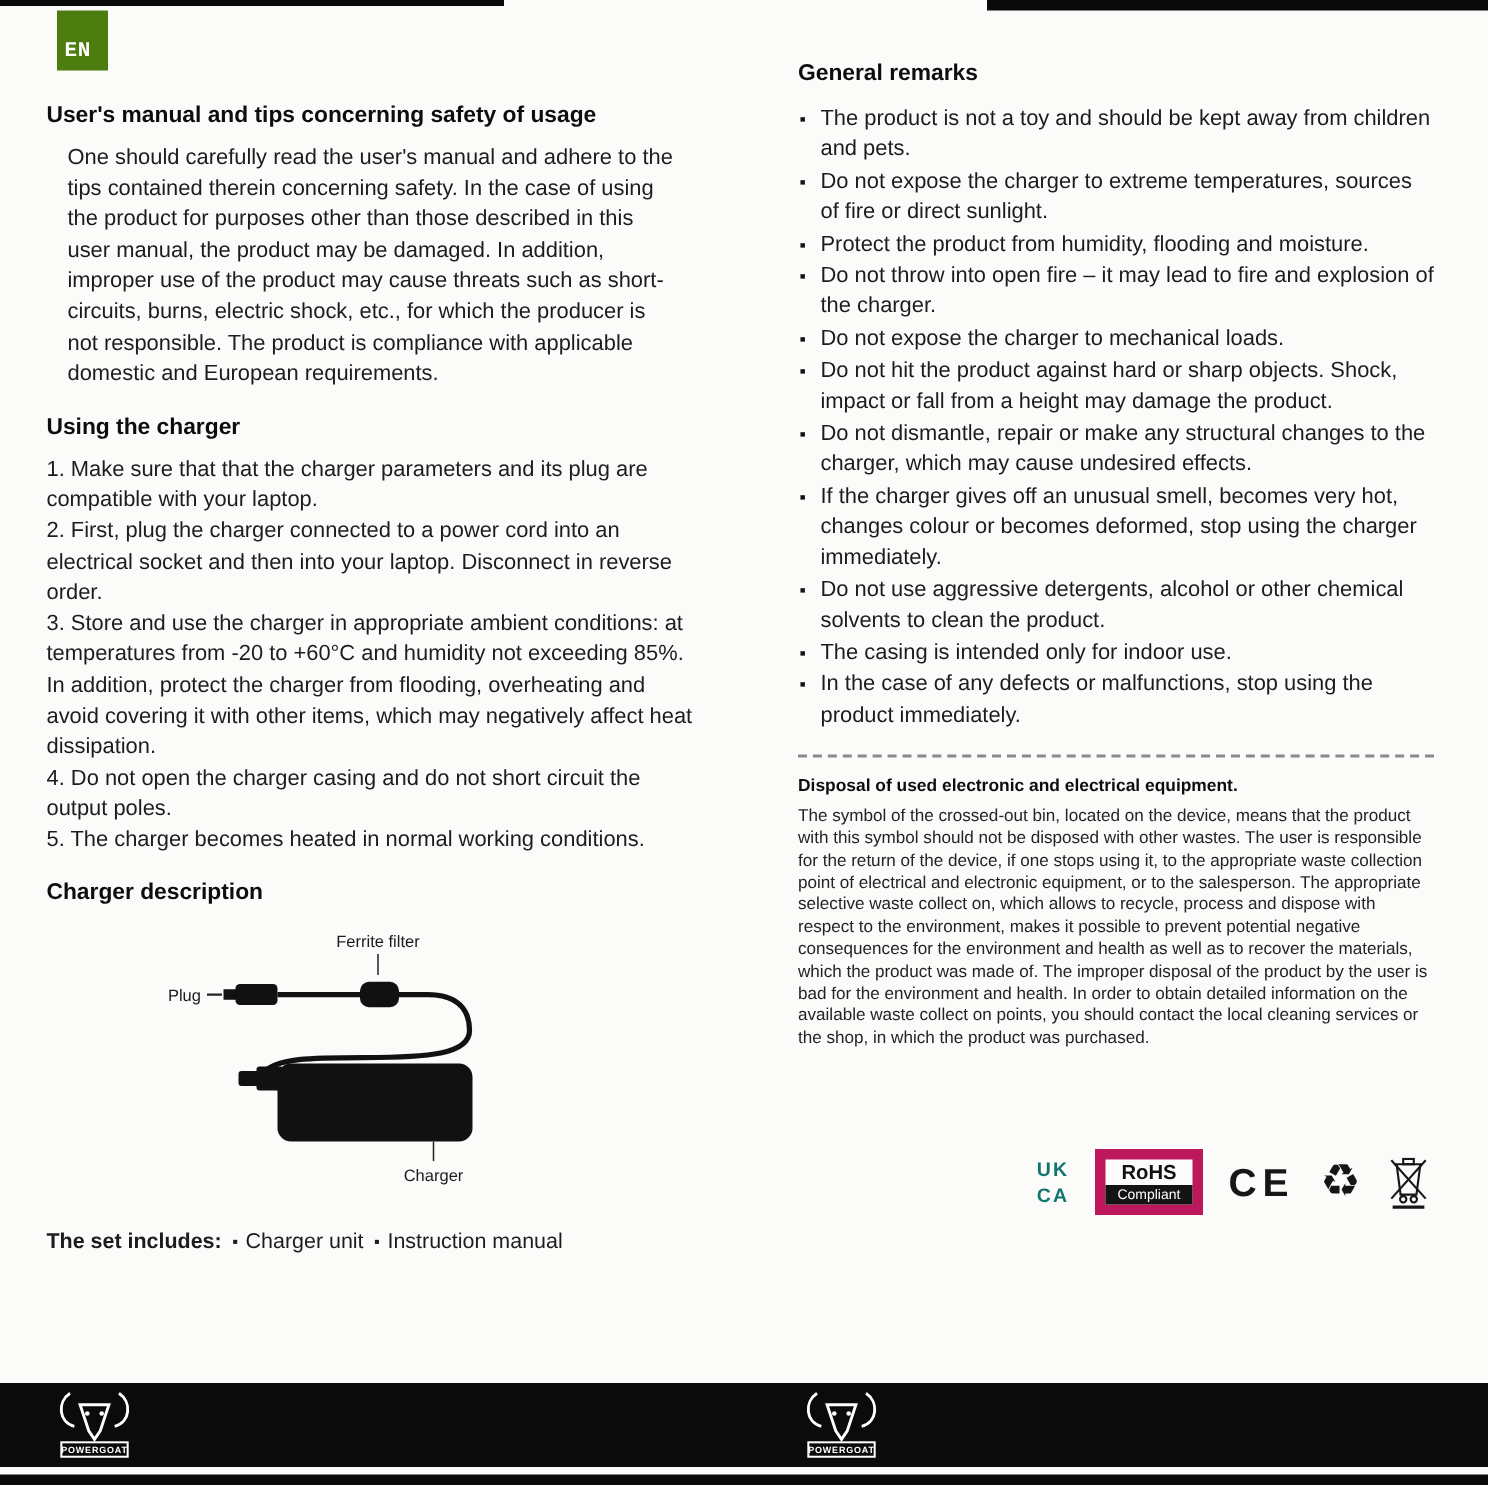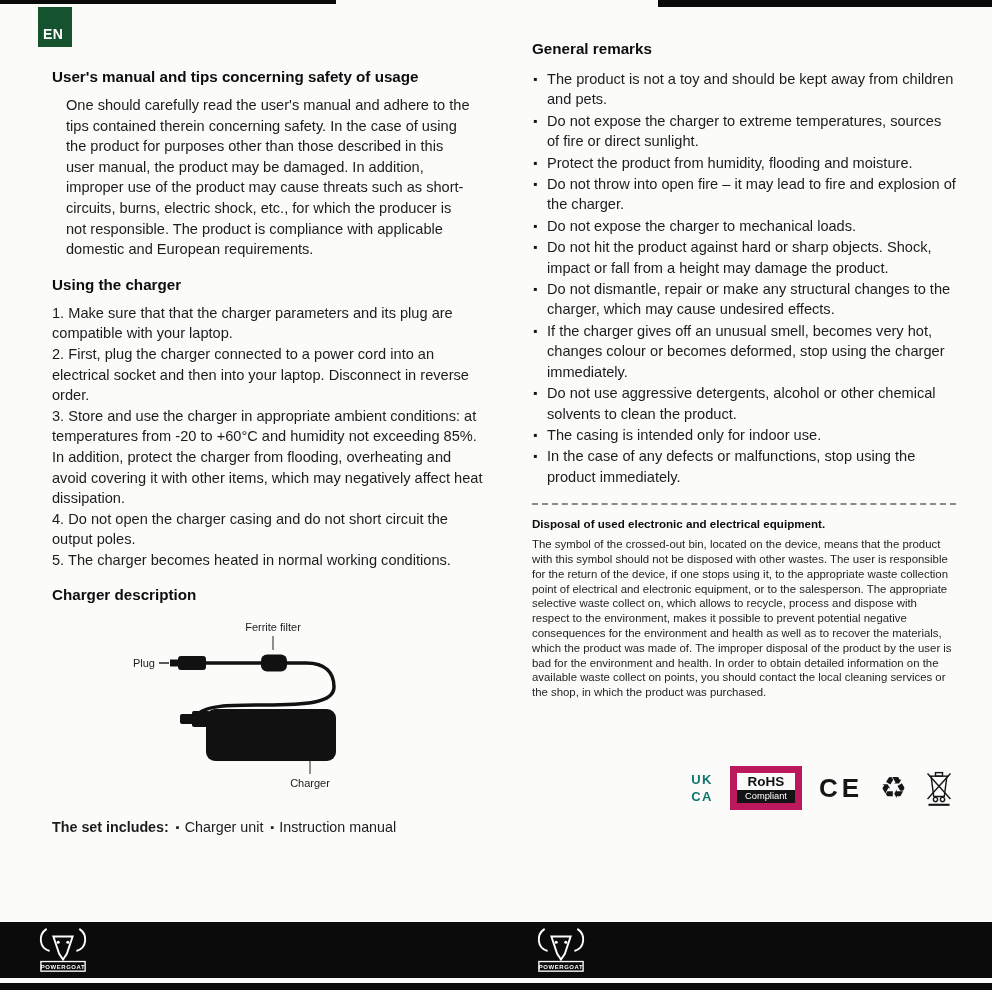--- a/index.html
+++ b/index.html
@@ -9,27 +9,27 @@
     font-family:"Liberation Sans", sans-serif;
   }
   
   .strip { position:absolute; background:#0a0a0a; }
   .strip.top-left  { left:0; top:0; width:336px; height:4px; }
   .strip.top-right { left:658px; top:0; width:334px; height:7px; }
   .strip.bottom    { left:0; top:983px; width:992px; height:7px; }
 
   .en-badge {
     position:absolute; left:38px; top:7px; width:34px; height:40px;
-    background:#14532d; color:#ffffff; font-weight:bold; font-size:14px;
+    background:#4d7c0f; color:#ffffff; font-weight:bold; font-size:14px;
     display:flex; align-items:flex-end; justify-content:flex-start;
-    padding:0 0 5px 5px; box-sizing:border-box; letter-spacing:0.5px;
+    padding:0 0 5px 5px; box-sizing:border-box; letter-spacing:0.5px;font-family:Liberation Mono, monospace;
   }
 
   .col { position:absolute; }
-  .left-col  { left:52px;  top:60px; width:432px; }
+  .left-col  { left:31px;  top:60px; width:432px; }
   .right-col { left:532px; top:32px; width:424px; }
 
   h2 { font-size:15.2px; margin:16px 0 10px; color:#0d0d0d; }
   .left-col h2:first-child, .right-col h2:first-child { margin-top:8px; }
   h3.small-h { font-size:11.6px; margin:4px 0 7px; color:#0d0d0d; }
 
   .body, .step { font-size:14.6px; line-height:20.6px; color:#1c1c1c; }
   p.body { margin:10px 14px 6px; }
   .step { margin:0; }
 

